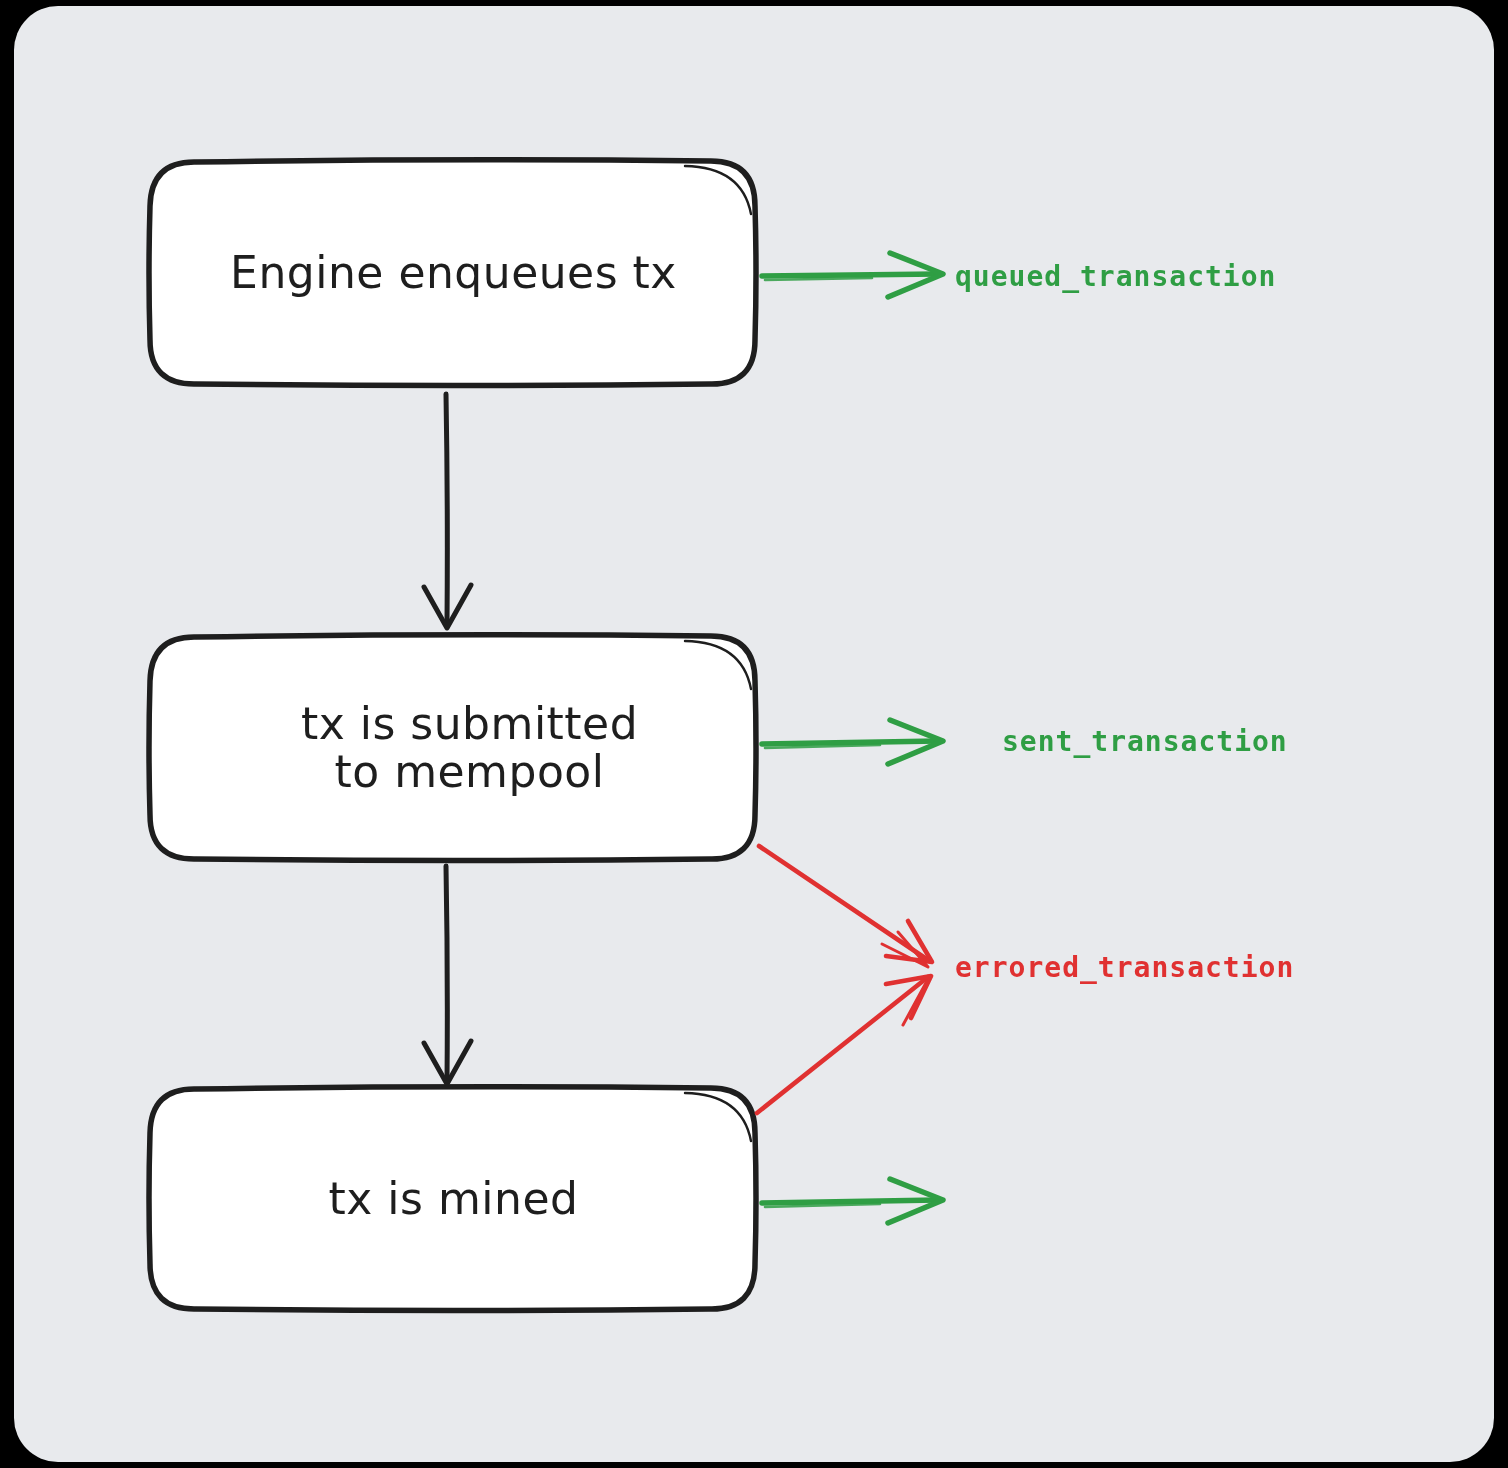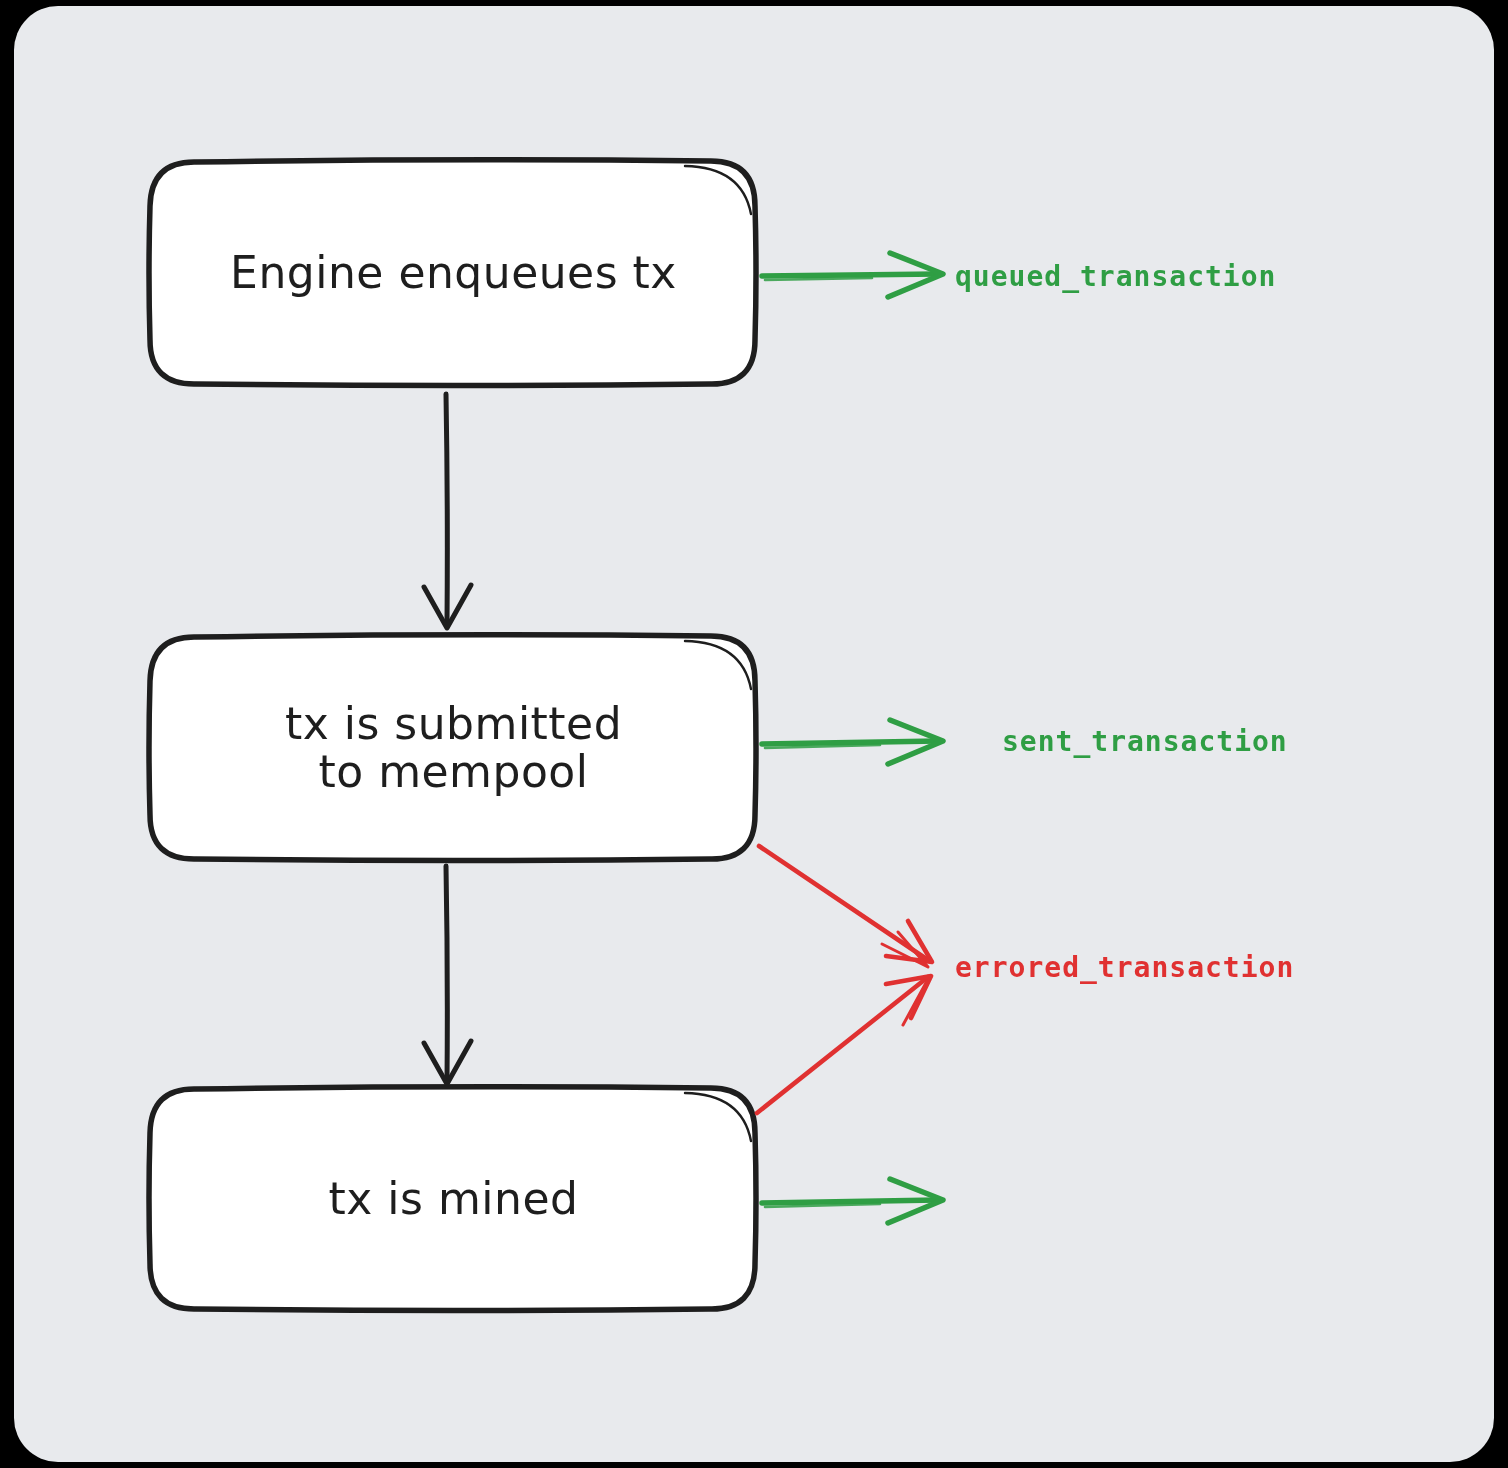--- a/index.html
+++ b/index.html
@@ -147,21 +147,21 @@
 
     <g>
       <path class="green-line" d="M 762,1203 L 938,1200"></path>
       <path class="green-line thin" d="M 765,1207 L 880,1204"></path>
       <path class="green-line" d="M 890,1179 L 943,1200 L 888,1223"></path>
     </g>
   </svg>
 
   <div class="node-label" style="left:150px; top:160px; width:607px; height:225px;">Engine enqueues tx</div>
 
-  <div class="node-label" style="left:150px; top:635px; width:607px; height:225px;">tx is submitted
+  <div class="node-label" style="left:166px; top:635px; width:607px; height:225px;">tx is submitted
 to mempool</div>
 
   <div class="node-label" style="left:150px; top:1087px; width:607px; height:223px;">tx is mined</div>
 
   <div class="event-label green" style="left:955px; top:258px;">queued_transaction</div>
 
   <div class="event-label green" style="left:958px; top:723px;margin-left:44px;">sent_transaction</div>
 
   <div class="event-label red" style="left:955px; top:949px;">errored_transaction</div>
 

